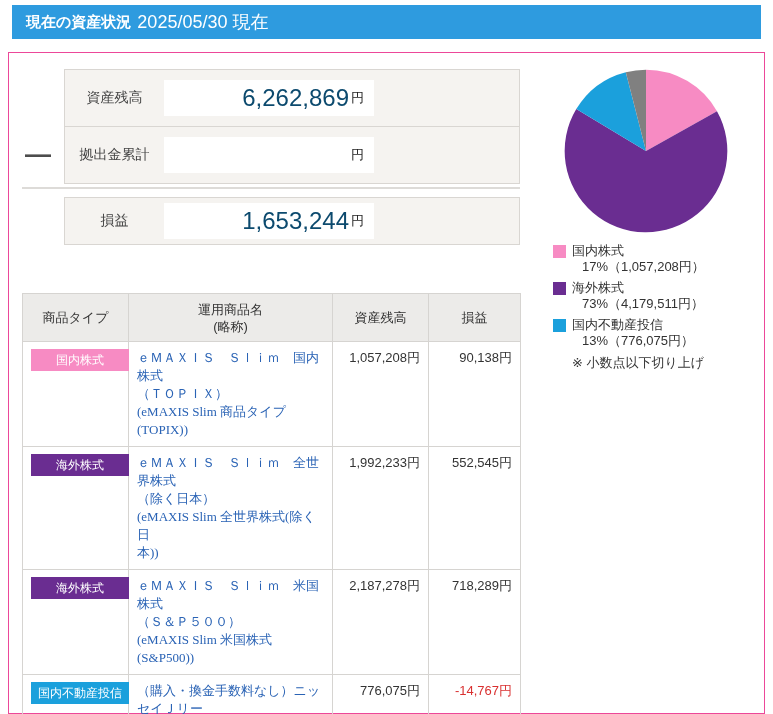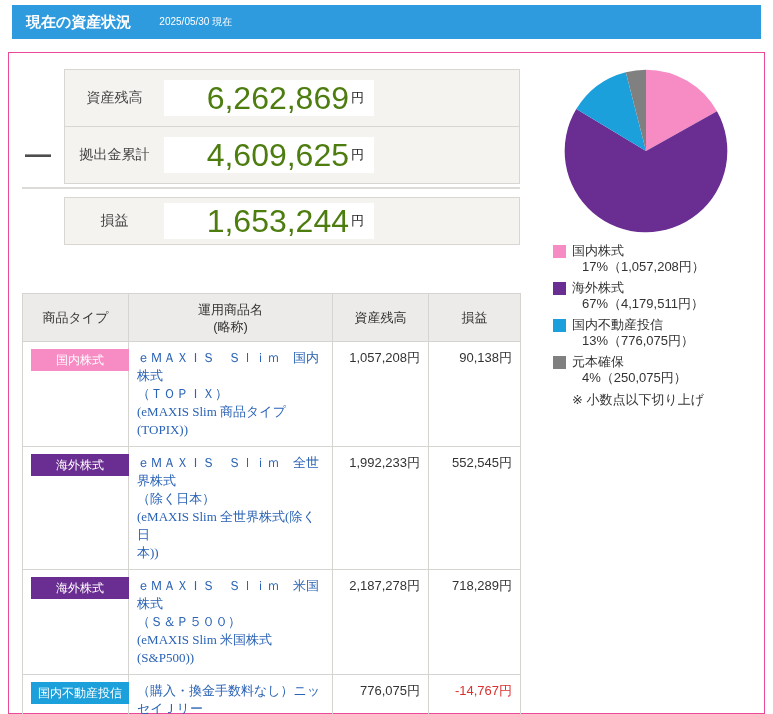--- a/index.html
+++ b/index.html
@@ -8,21 +8,21 @@
     font-family:"Liberation Sans","DejaVu Sans",sans-serif;
     color:#333;
   }
   
   .topbar{
     position:absolute;left:12px;top:5px;width:749px;height:34px;
     box-sizing:border-box;display:flex;align-items:center;padding-left:14px;
     color:#fff;
   }
   .topbar .title{font-size:15px;font-weight:bold;}
-  .topbar .date{font-size:10px;margin-left:28px;}
+  .topbar .date{font-size:18px;margin-left:6px;}
 
   
   .content{
     position:absolute;left:8px;top:52px;width:757px;height:662px;
     box-sizing:border-box;border:1px solid #ec4899;background:#fff;
   }
 
   
   .sumbox{
     position:absolute;left:55px;width:456px;box-sizing:border-box;
@@ -32,21 +32,21 @@
   .sumbox2{top:144px;}
   .sumrow{height:56px;display:flex;align-items:center;}
   .sumrow + .sumrow{border-top:1px solid #d9d6d2;}
   .sumbox2 .sumrow{height:46px;}
   .sumlabel{width:99px;text-align:center;font-size:14px;color:#444;flex:none;}
   .valuebox{
     width:210px;height:36px;background:#fff;flex:none;
     display:flex;align-items:center;justify-content:flex-end;
     padding-right:10px;box-sizing:border-box;
   }
-  .valuenum{font-size:32px;color:#4d7c0f;text-align:center;}
+  .valuenum{font-size:24px;color:#0c4a6e;text-align:center;}
   .valueunit{font-size:13px;color:#222;margin-left:2px;}
   .minus{
     position:absolute;left:16px;top:86px;width:36px;height:30px;
     font-size:26px;font-weight:bold;color:#4d4d4d;line-height:30px;
   }
   .sep{
     position:absolute;left:13px;top:134px;width:498px;height:0;
     border-top:2px solid #dddbd8;
   }
 
@@ -96,21 +96,20 @@
     <div class="sumrow">
       <div class="sumlabel">資産残高</div>
       <div class="valuebox">
         <span class="valuenum">6,262,869</span>
         <span class="valueunit">円</span>
       </div>
     </div>
     <div class="sumrow">
       <div class="sumlabel">拠出金累計</div>
       <div class="valuebox">
-        <span class="valuenum">4,609,625</span>
         <span class="valueunit">円</span>
       </div>
     </div>
   </div>
 
   <div class="minus">—</div>
   <div class="sep"></div>
 
   <div class="sumbox sumbox2">
     <div class="sumrow">
@@ -134,35 +133,28 @@
       <span class="legend-swatch" style="background: rgb(247, 139, 195);"></span>
       <div>
         <div class="legend-label">国内株式</div>
         <div class="legend-detail">17%（1,057,208円）</div>
       </div>
     </div>
     <div class="legend-item">
       <span class="legend-swatch" style="background: rgb(106, 45, 145);"></span>
       <div>
         <div class="legend-label">海外株式</div>
-        <div class="legend-detail">67%（4,179,511円）</div>
+        <div class="legend-detail">73%（4,179,511円）</div>
       </div>
     </div>
     <div class="legend-item">
       <span class="legend-swatch" style="background: rgb(27, 160, 220);"></span>
       <div>
         <div class="legend-label">国内不動産投信</div>
         <div class="legend-detail">13%（776,075円）</div>
-      </div>
-    </div>
-    <div class="legend-item">
-      <span class="legend-swatch" style="background: rgb(128, 128, 128);"></span>
-      <div>
-        <div class="legend-label">元本確保</div>
-        <div class="legend-detail">4%（250,075円）</div>
       </div>
     </div>
     <div class="legend-note">※ 小数点以下切り上げ</div>
   </div>
 
   <table class="holdings">
     <colgroup>
         <col style="width:106px">
         <col style="width:204px">
         <col style="width:96px">

